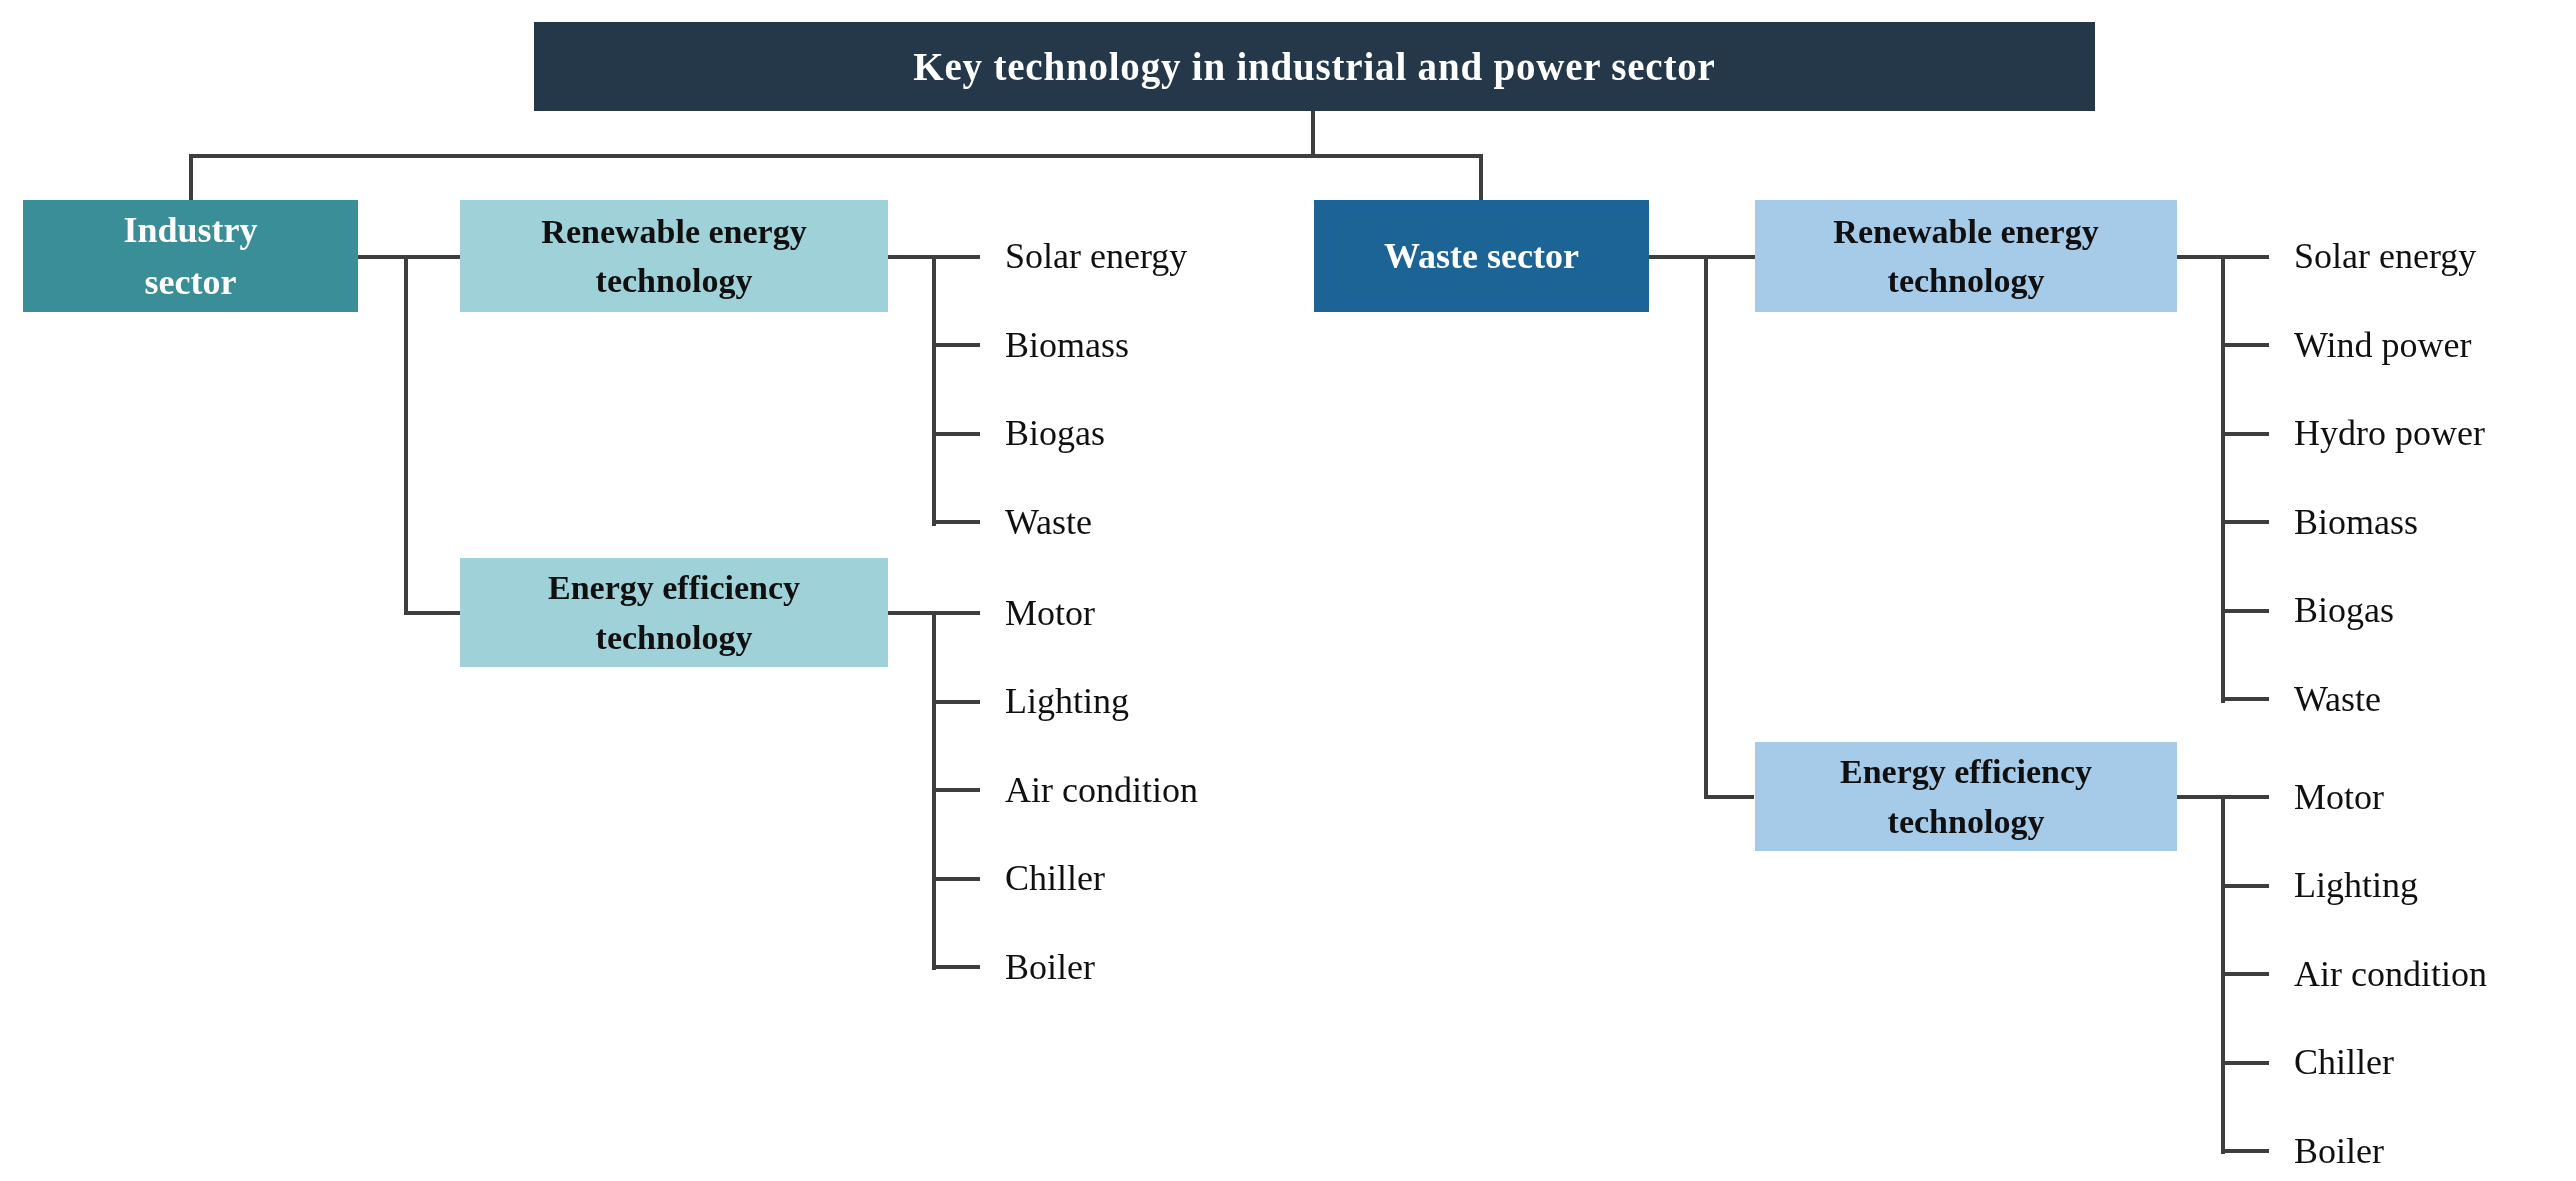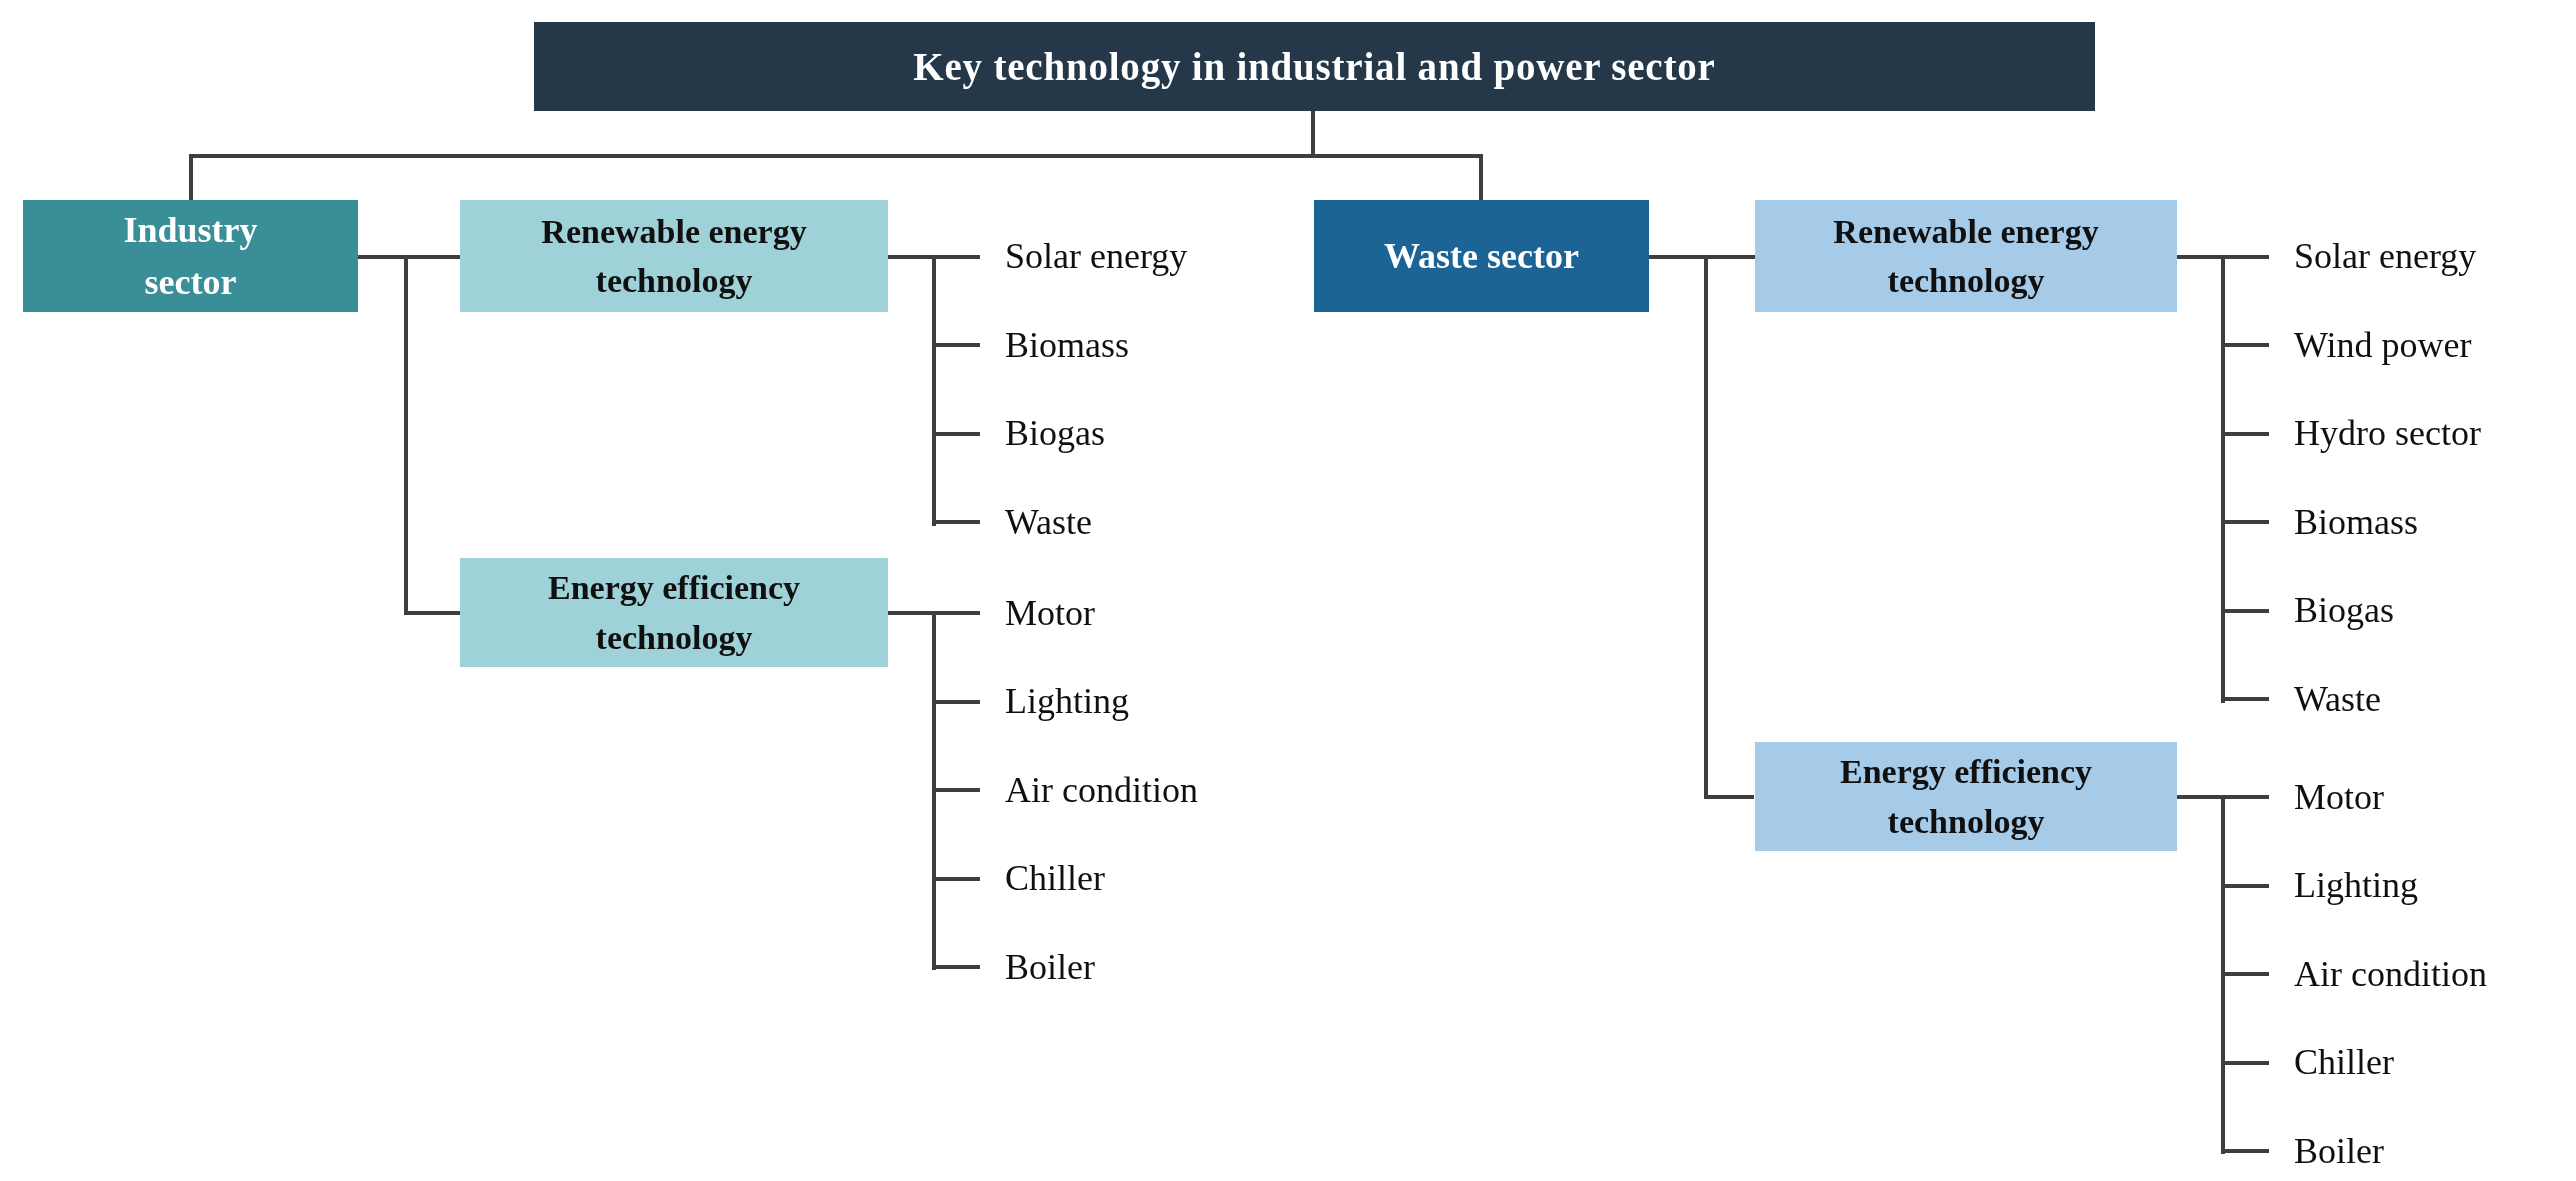--- a/index.html
+++ b/index.html
@@ -157,21 +157,21 @@
   <div class="leaf" style="left:1005px; top:522px;">Waste</div>
 
   <div class="leaf" style="left:1005px; top:613px;">Motor</div>
   <div class="leaf" style="left:1005px; top:701px;">Lighting</div>
   <div class="leaf" style="left:1005px; top:790px;">Air condition</div>
   <div class="leaf" style="left:1005px; top:878px;">Chiller</div>
   <div class="leaf" style="left:1005px; top:967px;">Boiler</div>
 
   <div class="leaf" style="left:2294px; top:256px;">Solar energy</div>
   <div class="leaf" style="left:2294px; top:345px;">Wind power</div>
-  <div class="leaf" style="left:2294px; top:433px;">Hydro sector</div>
+  <div class="leaf" style="left:2294px; top:433px;">Hydro power</div>
   <div class="leaf" style="left:2294px; top:522px;">Biomass</div>
   <div class="leaf" style="left:2294px; top:610px;">Biogas</div>
   <div class="leaf" style="left:2294px; top:699px;">Waste</div>
 
   <div class="leaf" style="left:2294px; top:797px;">Motor</div>
   <div class="leaf" style="left:2294px; top:885px;">Lighting</div>
   <div class="leaf" style="left:2294px; top:974px;">Air condition</div>
   <div class="leaf" style="left:2294px; top:1062px;">Chiller</div>
   <div class="leaf" style="left:2294px; top:1151px;">Boiler</div>
 

